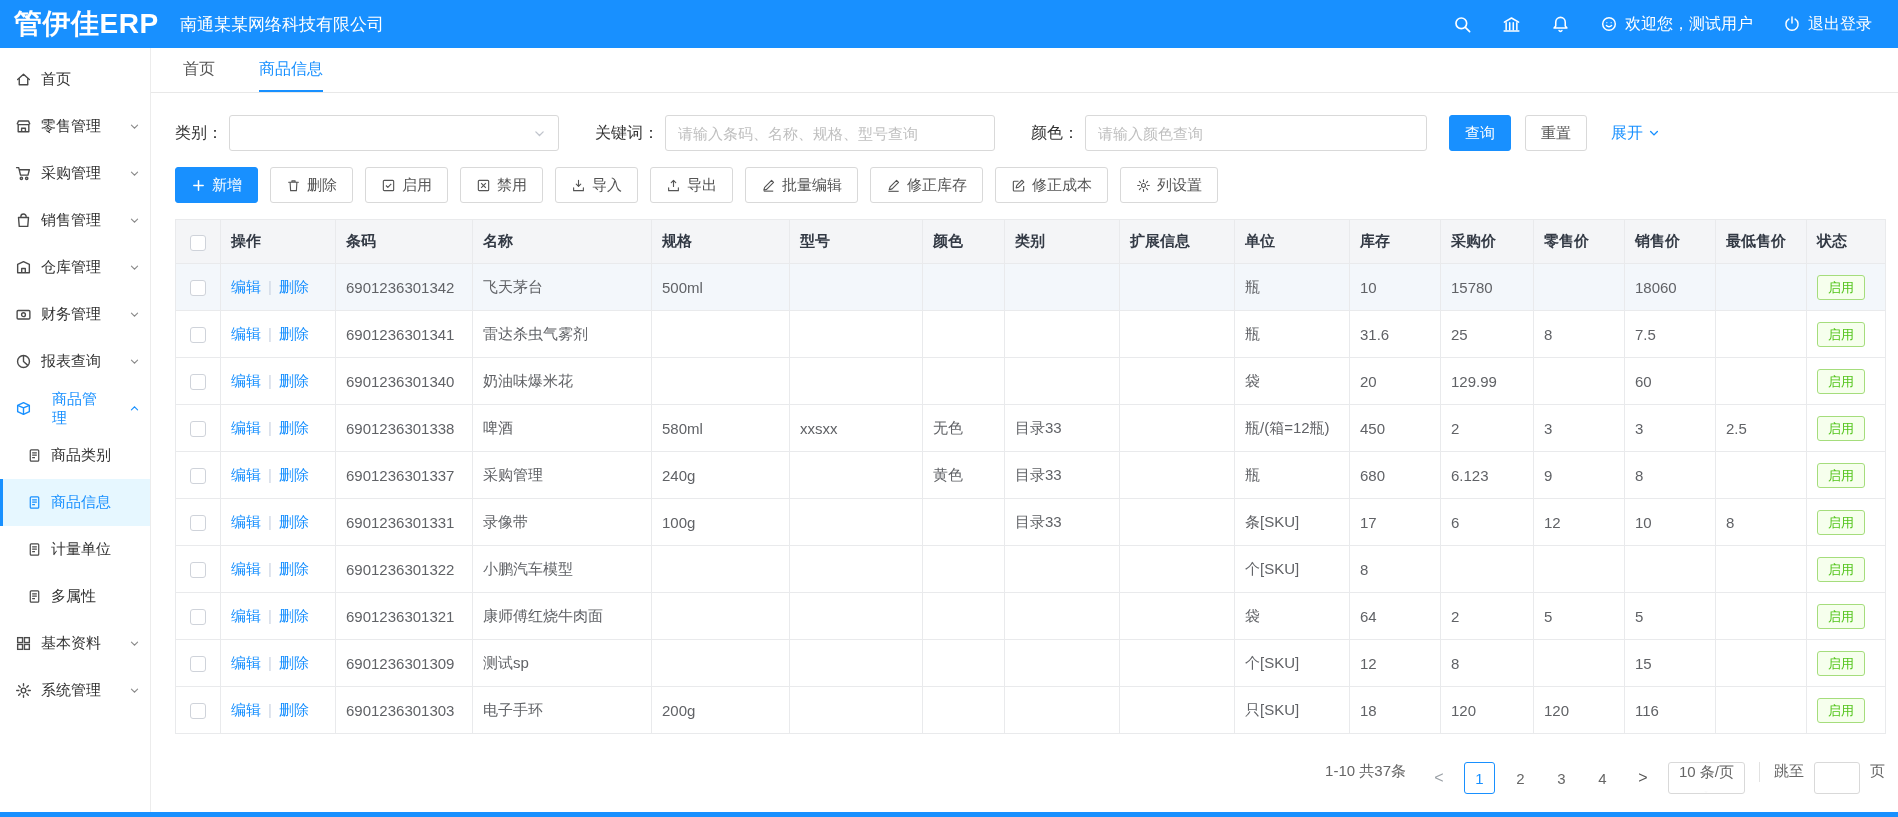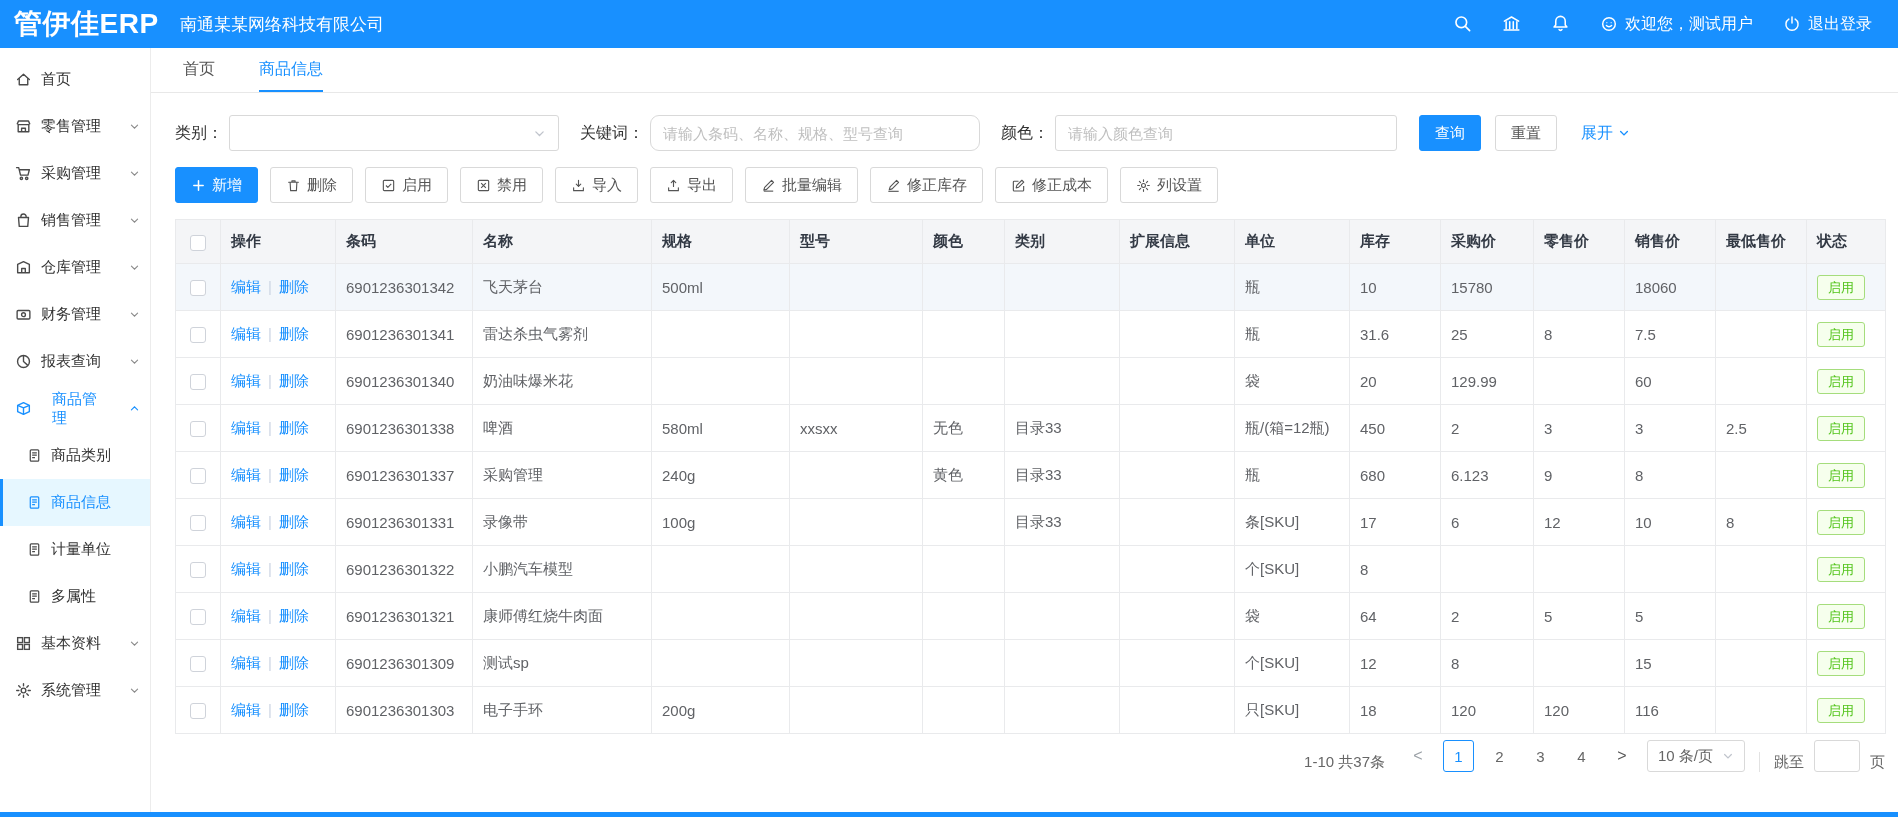--- a/index.html
+++ b/index.html
@@ -8,21 +8,21 @@
   body {
     font-family:"Liberation Sans","DejaVu Sans",sans-serif;
     background:#fff; color:#333; overflow:hidden; position:relative;
   }
   svg { display:block; }
 
   
   .topbar { height:48px; background:var(--primary); color:#fff; display:flex; align-items:center; padding:0 26px 0 14px; }
   .logo { font-size:28px; font-weight:bold; width:150px; letter-spacing:.5px; }
   .company { font-size:17px; margin-left:16px; }
-  .topbar-right { margin-left:auto; display:flex; align-items:flex-start; gap:30px; font-size:16px; }
+  .topbar-right { margin-left:auto; display:flex; align-items:center; gap:30px; font-size:16px; }
   .tb-icon { cursor:pointer; }
   .tb-icon svg { width:19px; height:19px; }
   .tb-user { display:flex; align-items:center; gap:7px; cursor:pointer; white-space:nowrap; }
   .tb-user svg { width:18px; height:18px; }
 
   
   .layout { display:flex; height:764px; }
   .sidebar { width:151px; flex-shrink:0; border-right:1px solid #ececec; padding-top:8px; background:#fff; }
   .side-item { height:47px; display:flex; align-items:center; gap:9px; padding:0 10px 0 15px; font-size:15px; color:#333; cursor:pointer; }
   .side-item .s-icon { color:#4a4a4a; }
@@ -45,23 +45,23 @@
 
   .page { padding:22px 0 0 24px; }
 
   
   .filters { display:flex; align-items:center; font-size:16px; color:#333; }
   .f-label { margin-right:6px; white-space:nowrap; }
   .select-box { width:330px; height:36px; border:1px solid #d9d9d9; border-radius:3px; background:#fff; display:flex; align-items:center; justify-content:flex-end; padding:0 12px; cursor:pointer; color:#c0c4cc; }
   .select-box svg { width:13px; height:13px; }
   .f-input { height:36px; border:1px solid #d9d9d9; border-radius:3px; padding:0 12px; font-size:15px; color:#333; outline:none; font-family:inherit; background:#fff; }
   .f-input::placeholder { color:#bfbfbf; }
-  .kw { width:330px;border-radius:9px; }
+  .kw { width:330px; }
   .cl { width:342px; }
-  .gap-lg { margin-left:21px; }
+  .gap-lg { margin-left:36px; }
   .gap-md { margin-left:22px; }
 
   .btn { height:36px; border:1px solid #d9d9d9; background:#fff; border-radius:3px; font-size:15px; color:#555; padding:0 15px; display:inline-flex; align-items:center; gap:6px; cursor:pointer; font-family:inherit; white-space:nowrap; }
   .btn svg { width:15px; height:15px; }
   .btn.primary { background:var(--primary); border-color:var(--primary); color:#fff; }
   .link-expand { color:var(--primary); margin-left:24px; display:inline-flex; align-items:center; gap:5px; font-size:16px; cursor:pointer; }
   .link-expand svg { width:12px; height:12px; }
 
   
   .toolbar { margin-top:16px; display:flex; gap:12px; }
@@ -71,27 +71,27 @@
   .grid th, .grid td { border:1px solid #e9eaec; padding:0 10px; height:47px; text-align:left; white-space:nowrap; overflow:hidden; }
   .grid thead th { background:#f4f5f7; color:#333a45; height:44px; font-weight:600; }
   .grid .c { text-align:center; padding:0; }
   .row-hl { background:#f3f7fb; }
   .lnk { color:var(--primary); text-decoration:none; cursor:pointer; }
   .sep { color:#cdd6e4; margin:0 7px; }
   .badge { display:inline-block; border:1px solid #a5dd7c; color:var(--success); background:#f6ffed; font-size:13px; line-height:23px; padding:0 10px; border-radius:3px; }
   input[type=checkbox] { appearance:none; -webkit-appearance:none; width:16px; height:16px; border:1px solid #cfd3da; border-radius:3px; background:#fff; cursor:pointer; vertical-align:middle; }
 
   
-  .pagination { width:1710px; margin-top:6px; display:flex; align-items:flex-end; justify-content:flex-end; gap:10px; font-size:15px; color:#666; }
+  .pagination { width:1710px; margin-top:28px; display:flex; align-items:flex-start; justify-content:flex-end; gap:10px; font-size:15px; color:#666; }
   .pg-total { margin-right:8px; }
   .pg-btn { width:30px; height:32px; display:flex; align-items:center; justify-content:center; cursor:pointer; color:#9aa0a6; font-size:16px; }
   .pg-next { color:#555; }
   .pg-num { min-width:31px; height:32px; display:flex; align-items:center; justify-content:center; border-radius:3px; cursor:pointer; color:#666; }
   .pg-num.active { border:1px solid var(--primary); color:var(--primary); }
-  .pg-size { height:32px; border:1px solid #d9d9d9; border-radius:3px; padding:0 10px; display:flex; align-items:center; gap:9px; cursor:pointer; background:#fff; }
+  .pg-size { height:32px; border:1px solid #d9d9d9; border-radius:3px; padding:0 10px; display:flex; align-items:center; gap:9px; cursor:pointer; background:#fff;flex-direction:column; }
   .pg-size svg { width:12px; height:12px; color:#c0c4cc; }
   .pg-divider { width:1px; height:20px; background:#e2e2e2; margin:0 4px; }
   .pg-jump { width:46px; height:32px; border:1px solid #d9d9d9; border-radius:3px; outline:none; padding:0 8px; font-size:15px; font-family:inherit; }
 
   .footer-strip { position:absolute; left:0; bottom:0; width:1898px; height:5px; background:var(--primary); }
 </style>
 </head>
 <body>
 
 <header class="topbar">

